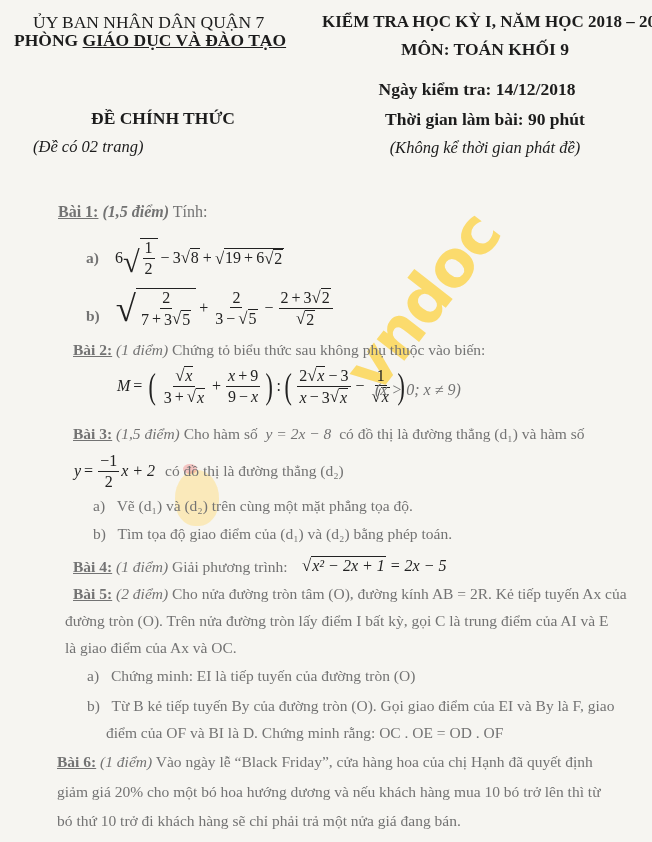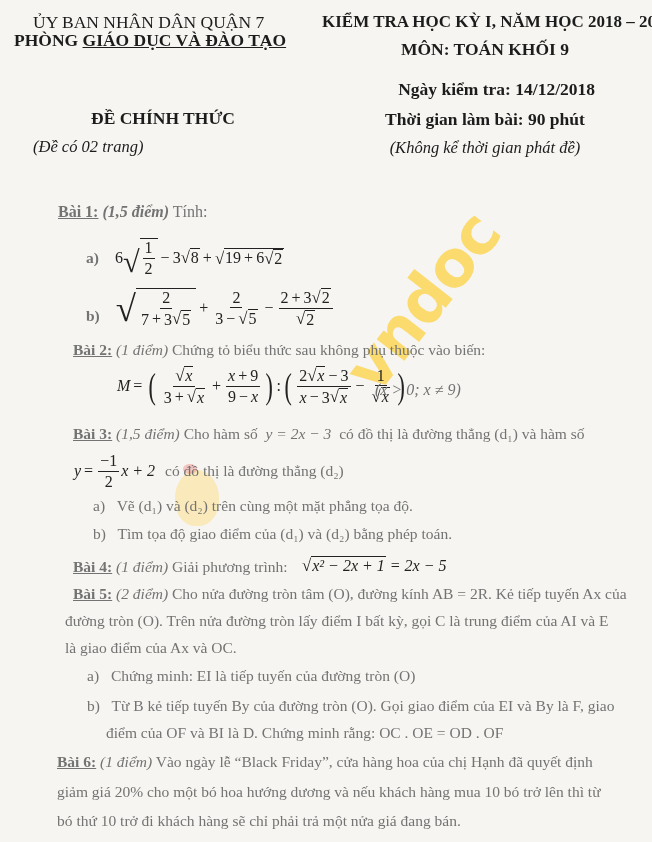--- a/index.html
+++ b/index.html
@@ -54,21 +54,21 @@
 
   <div class="abs hdr" style="left:33px; top:12px; width:260px; text-align:left;">ỦY BAN NHÂN DÂN QUẬN 7</div>
   <div class="abs hdr-b" style="left:14px; top:30px;">
     <span>PHÒNG </span><span class="u">GIÁO DỤC VÀ ĐÀO TẠO</span>
   </div>
   <div class="abs hdr-b" style="left:33px; top:108px; width:260px; text-align:center;">ĐỀ CHÍNH THỨC</div>
   <div class="abs hdr i" style="left:33px; top:137px; width:260px; font-size:16.5px;">(Đề có 02 trang)</div>
 
   <div class="abs hdr-b" style="left:322px; top:12px; font-size:17px;">KIỂM TRA HỌC KỲ I, NĂM HỌC 2018 – 2019</div>
   <div class="abs hdr-b" style="left:380px; top:39px; width:210px; text-align:center;">MÔN: TOÁN KHỐI 9</div>
-  <div class="abs hdr-b" style="left:385px; top:79px; width:210px; text-align:right;">Ngày kiểm tra: 14/12/2018</div>
+  <div class="abs hdr-b" style="left:372px; top:79px; width:210px; text-align:center;">Ngày kiểm tra: 14/12/2018</div>
   <div class="abs hdr-b" style="left:380px; top:109px; width:210px; text-align:center;">Thời gian làm bài: 90 phút</div>
   <div class="abs hdr i" style="left:370px; top:138px; width:230px; text-align:center; font-size:16.5px; font-weight:normal;">(Không kể thời gian phát đề)</div>
 
   <div class="abs txt" style="left:58px; top:203px; font-size:16px;">
     <span class="label">Bài 1:</span>
     <span class="pts b">(1,5 điểm)</span>
     <span>Tính:</span>
   </div>
 
   <div class="abs" style="left:86px; top:238px;">
@@ -192,21 +192,21 @@
         </span>
       <span class="paren">)</span>
     </span>
   </div>
   <div class="abs txt var" style="left:375px; top:381px; font-size:16px;">(x &gt; 0; x ≠ 9)</div>
 
   <div class="abs txt" style="left:73px; top:425px;">
     <span class="label">Bài 3:</span>
     <span class="pts">(1,5 điểm)</span>
     <span>Cho hàm số</span>
-    <span class="var" style="margin:0 4px;">y = 2x − 3</span>
+    <span class="var" style="margin:0 4px;">y = 2x − 8</span>
     <span>có đồ thị là đường thẳng (d₁) và hàm số</span>
   </div>
 
   <div class="abs" style="left:74px; top:452px;">
     <span class="math">
       <span class="var">y</span>
       <span class="op">=</span>
       <span class="frac">
           <span class="num">−1</span>
           <span class="den">2</span>

